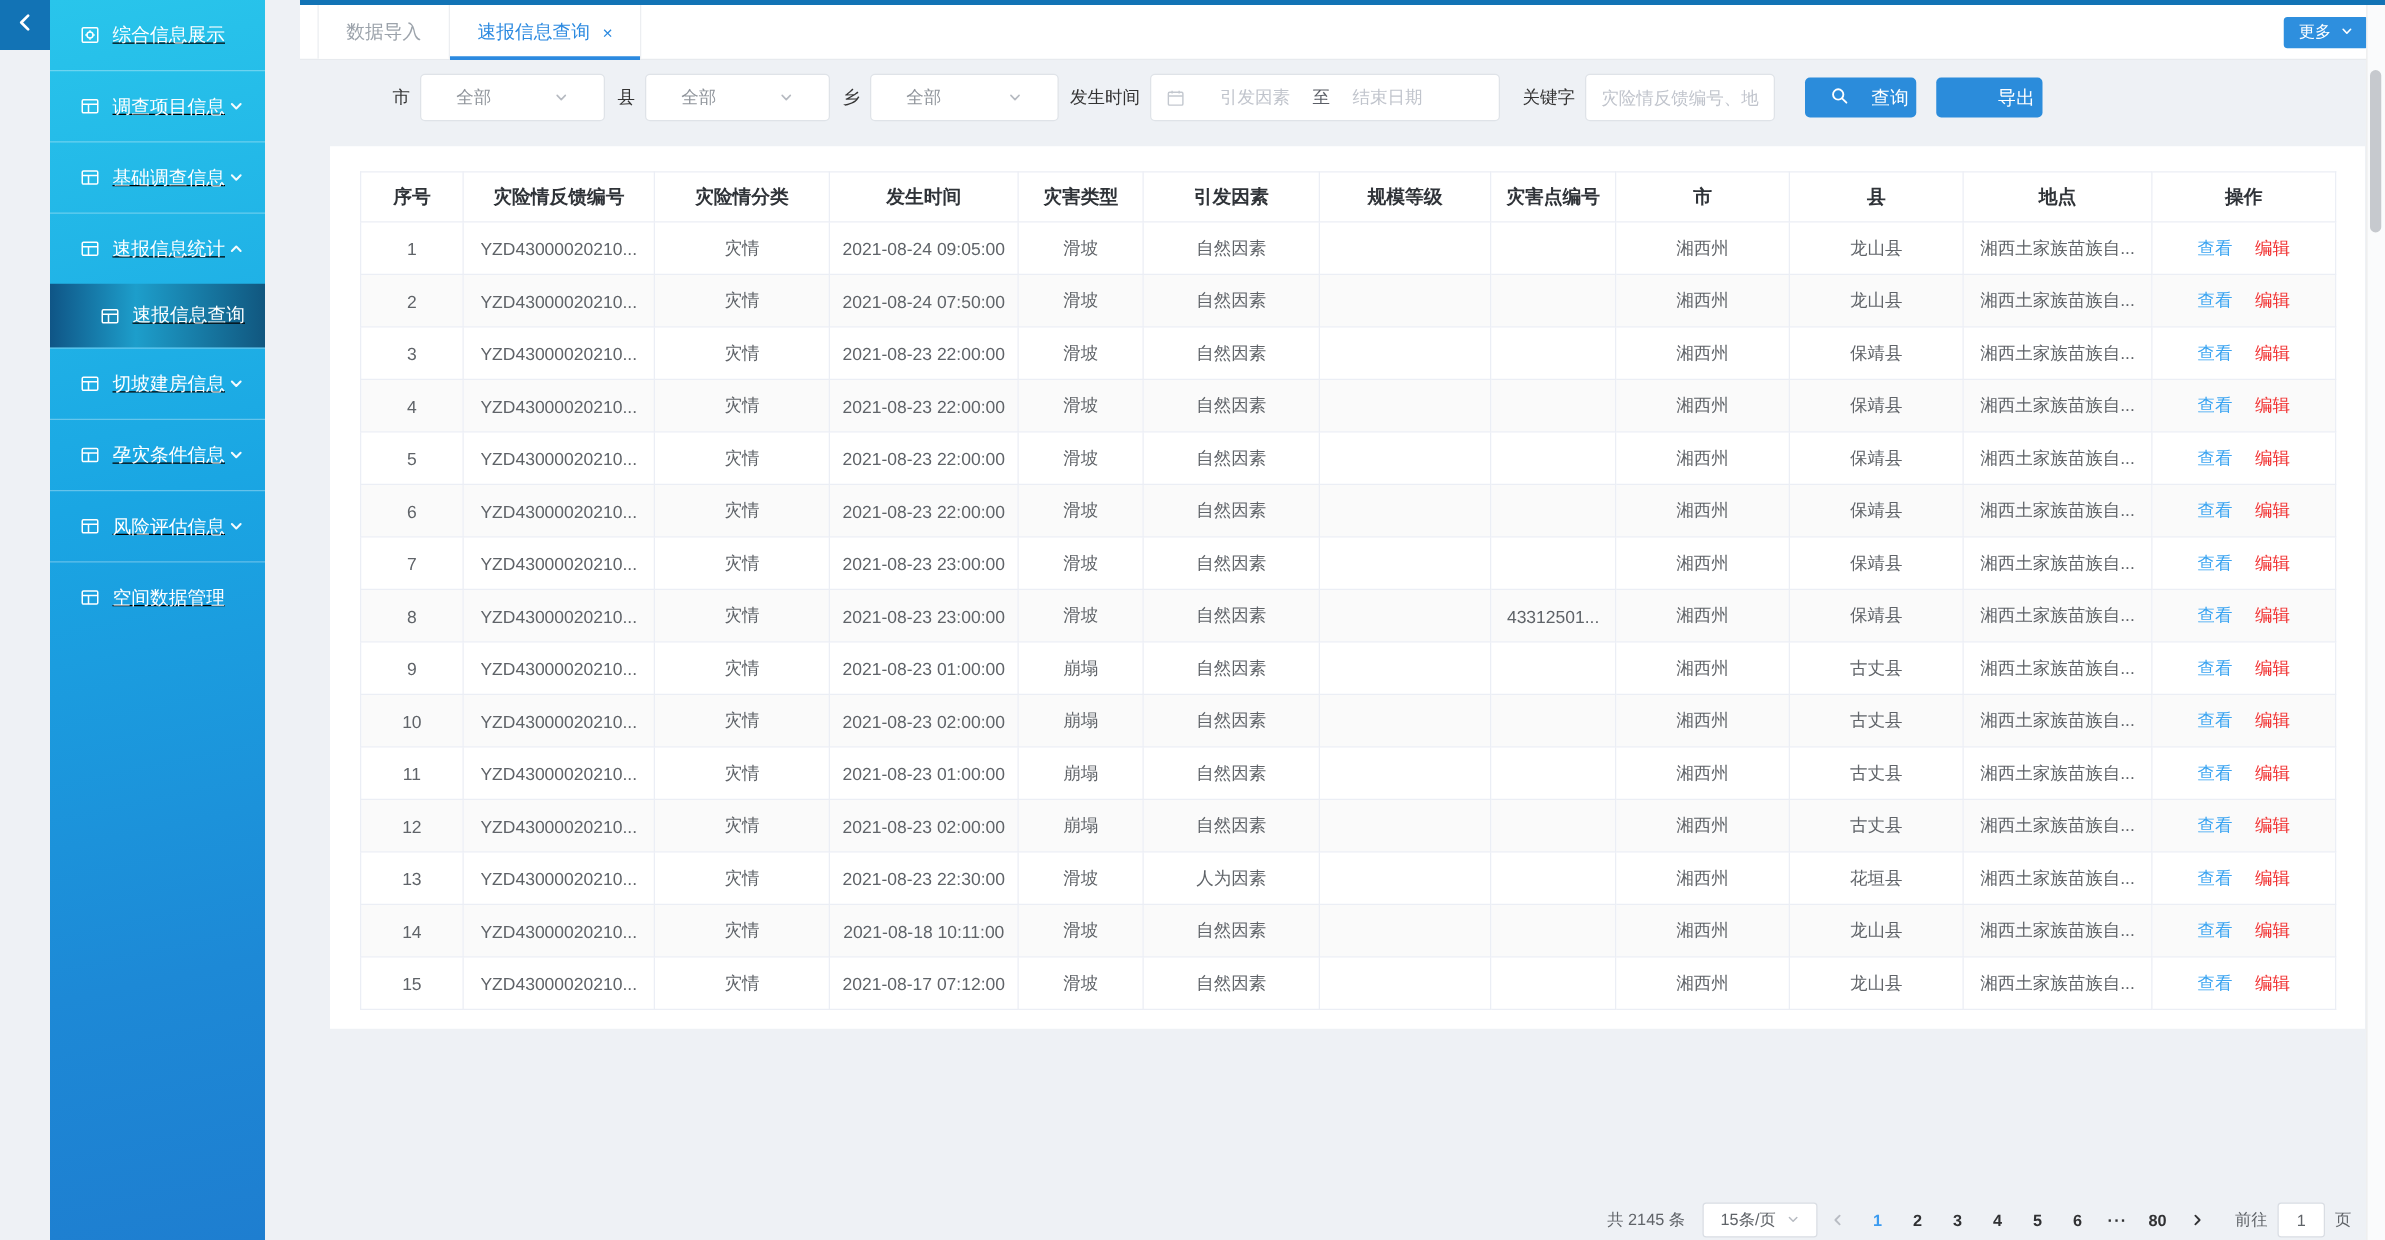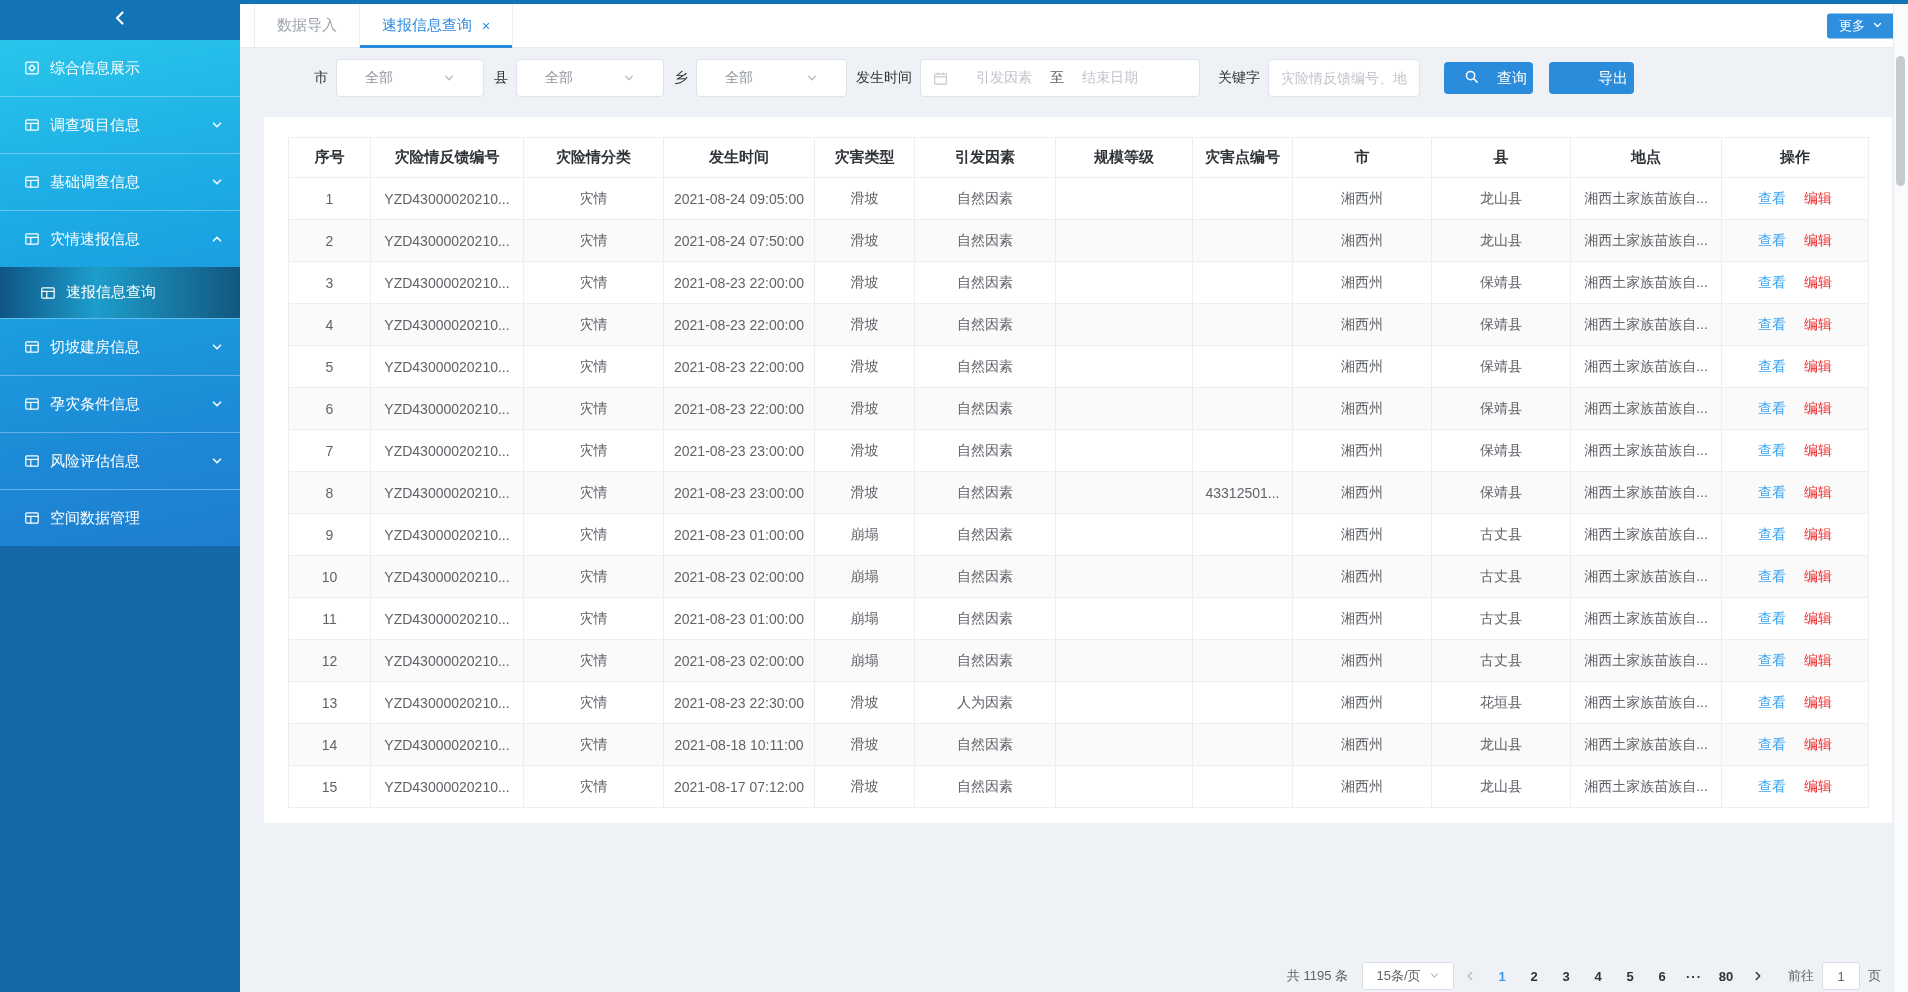--- a/index.html
+++ b/index.html
@@ -1,20 +1,20 @@
 <!DOCTYPE html>
 <html><head>
 <meta charset="utf-8">
 <style>
   html,body{margin:0;padding:0;background:#dfe3e8;}
   .app{position:relative;width:1908px;height:992px;overflow:hidden;background:#eef1f5;
        font-family:"Liberation Sans","DejaVu Sans",sans-serif;}
 
   
-  .sidebar{position:absolute;left:0;top:0;width:240px;height:100%;display:flex;flex-direction:column;}
+  .sidebar{position:absolute;left:0;top:0;width:204px;height:100%;display:flex;flex-direction:row;text-decoration:underline;}
   .sidebar-header{height:40px;flex:0 0 40px;background:#1273b5;display:flex;align-items:center;justify-content:center;cursor:pointer;}
   .menu{background:linear-gradient(168deg,#29c5eb 0%,#1aa6e3 40%,#1d89d6 78%,#1e7ed0 100%);}
   .menu-item{height:56px;display:flex;align-items:center;padding:0 16px 0 24px;color:#fff;font-size:15px;
              border-top:1px solid rgba(255,255,255,.32);cursor:pointer;}
   .menu-item:first-child{border-top:none;}
   .mi-icon{display:flex;align-items:center;margin-right:10px;}
   .mi-label{flex:0 1 auto;white-space:nowrap;}
   .mi-chev{margin-left:auto;display:flex;align-items:center;opacity:.95;}
   .menu-item.sub{height:51px;padding-left:40px;border-top:none;background:#1a6aa6;font-size:15px;}
   .menu-item.sub.active{background:linear-gradient(90deg,#0f5586 0%,#1d9ecb 40%,#11577f 100%);}
@@ -142,21 +142,21 @@
           </span>
         </div>
         <div class="menu-item">
           <span class="mi-icon">
             <svg width="16" height="16" viewBox="0 0 16 16" fill="none" stroke="#fff" stroke-width="1.2">
               <rect x="1.8" y="2.8" width="12.4" height="10.4" rx="1"></rect>
               <line x1="1.8" y1="6.4" x2="14.2" y2="6.4"></line>
               <line x1="6.8" y1="6.4" x2="6.8" y2="13.2"></line>
             </svg>
           </span>
-          <span class="mi-label">灾情速报信息</span>
+          <span class="mi-label">速报信息统计</span>
           <span class="mi-chev">
             <svg width="14" height="14" viewBox="0 0 14 14" fill="none" stroke="#fff" stroke-width="1.6" stroke-linecap="round" stroke-linejoin="round">
               <polyline points="3.5,8.8 7,5.2 10.5,8.8"></polyline>
             </svg>
           </span>
         </div>
         <div class="menu-item sub active">
           <span class="mi-icon">
             <svg width="16" height="16" viewBox="0 0 16 16" fill="none" stroke="#fff" stroke-width="1.2">
               <rect x="1.8" y="2.8" width="12.4" height="10.4" rx="1"></rect>
@@ -552,21 +552,21 @@
                 <td>湘西州</td>
                 <td>龙山县</td>
                 <td>湘西土家族苗族自...</td>
                 <td class="ops"><a class="view-link">查看</a><a class="edit-link">编辑</a></td>
               </tr>
             </tbody>
         </table>
       </div>
 
       <div class="pagination">
-        <span class="pg-total">共 1195 条</span>
+        <span class="pg-total">共 2145 条</span>
         <div class="pg-size">
           <span>15条/页</span>
           <span>
             <svg width="11" height="11" viewBox="0 0 14 14" fill="none" stroke="#b6bac1" stroke-width="1.5" stroke-linecap="round" stroke-linejoin="round">
                 <polyline points="3.2,5 7,9 10.8,5"></polyline>
               </svg>
           </span>
         </div>
         <span class="pg-arrow">
           <svg width="12" height="12" viewBox="0 0 14 14" fill="none" stroke="#b8bcc3" stroke-width="1.7" stroke-linecap="round" stroke-linejoin="round">

